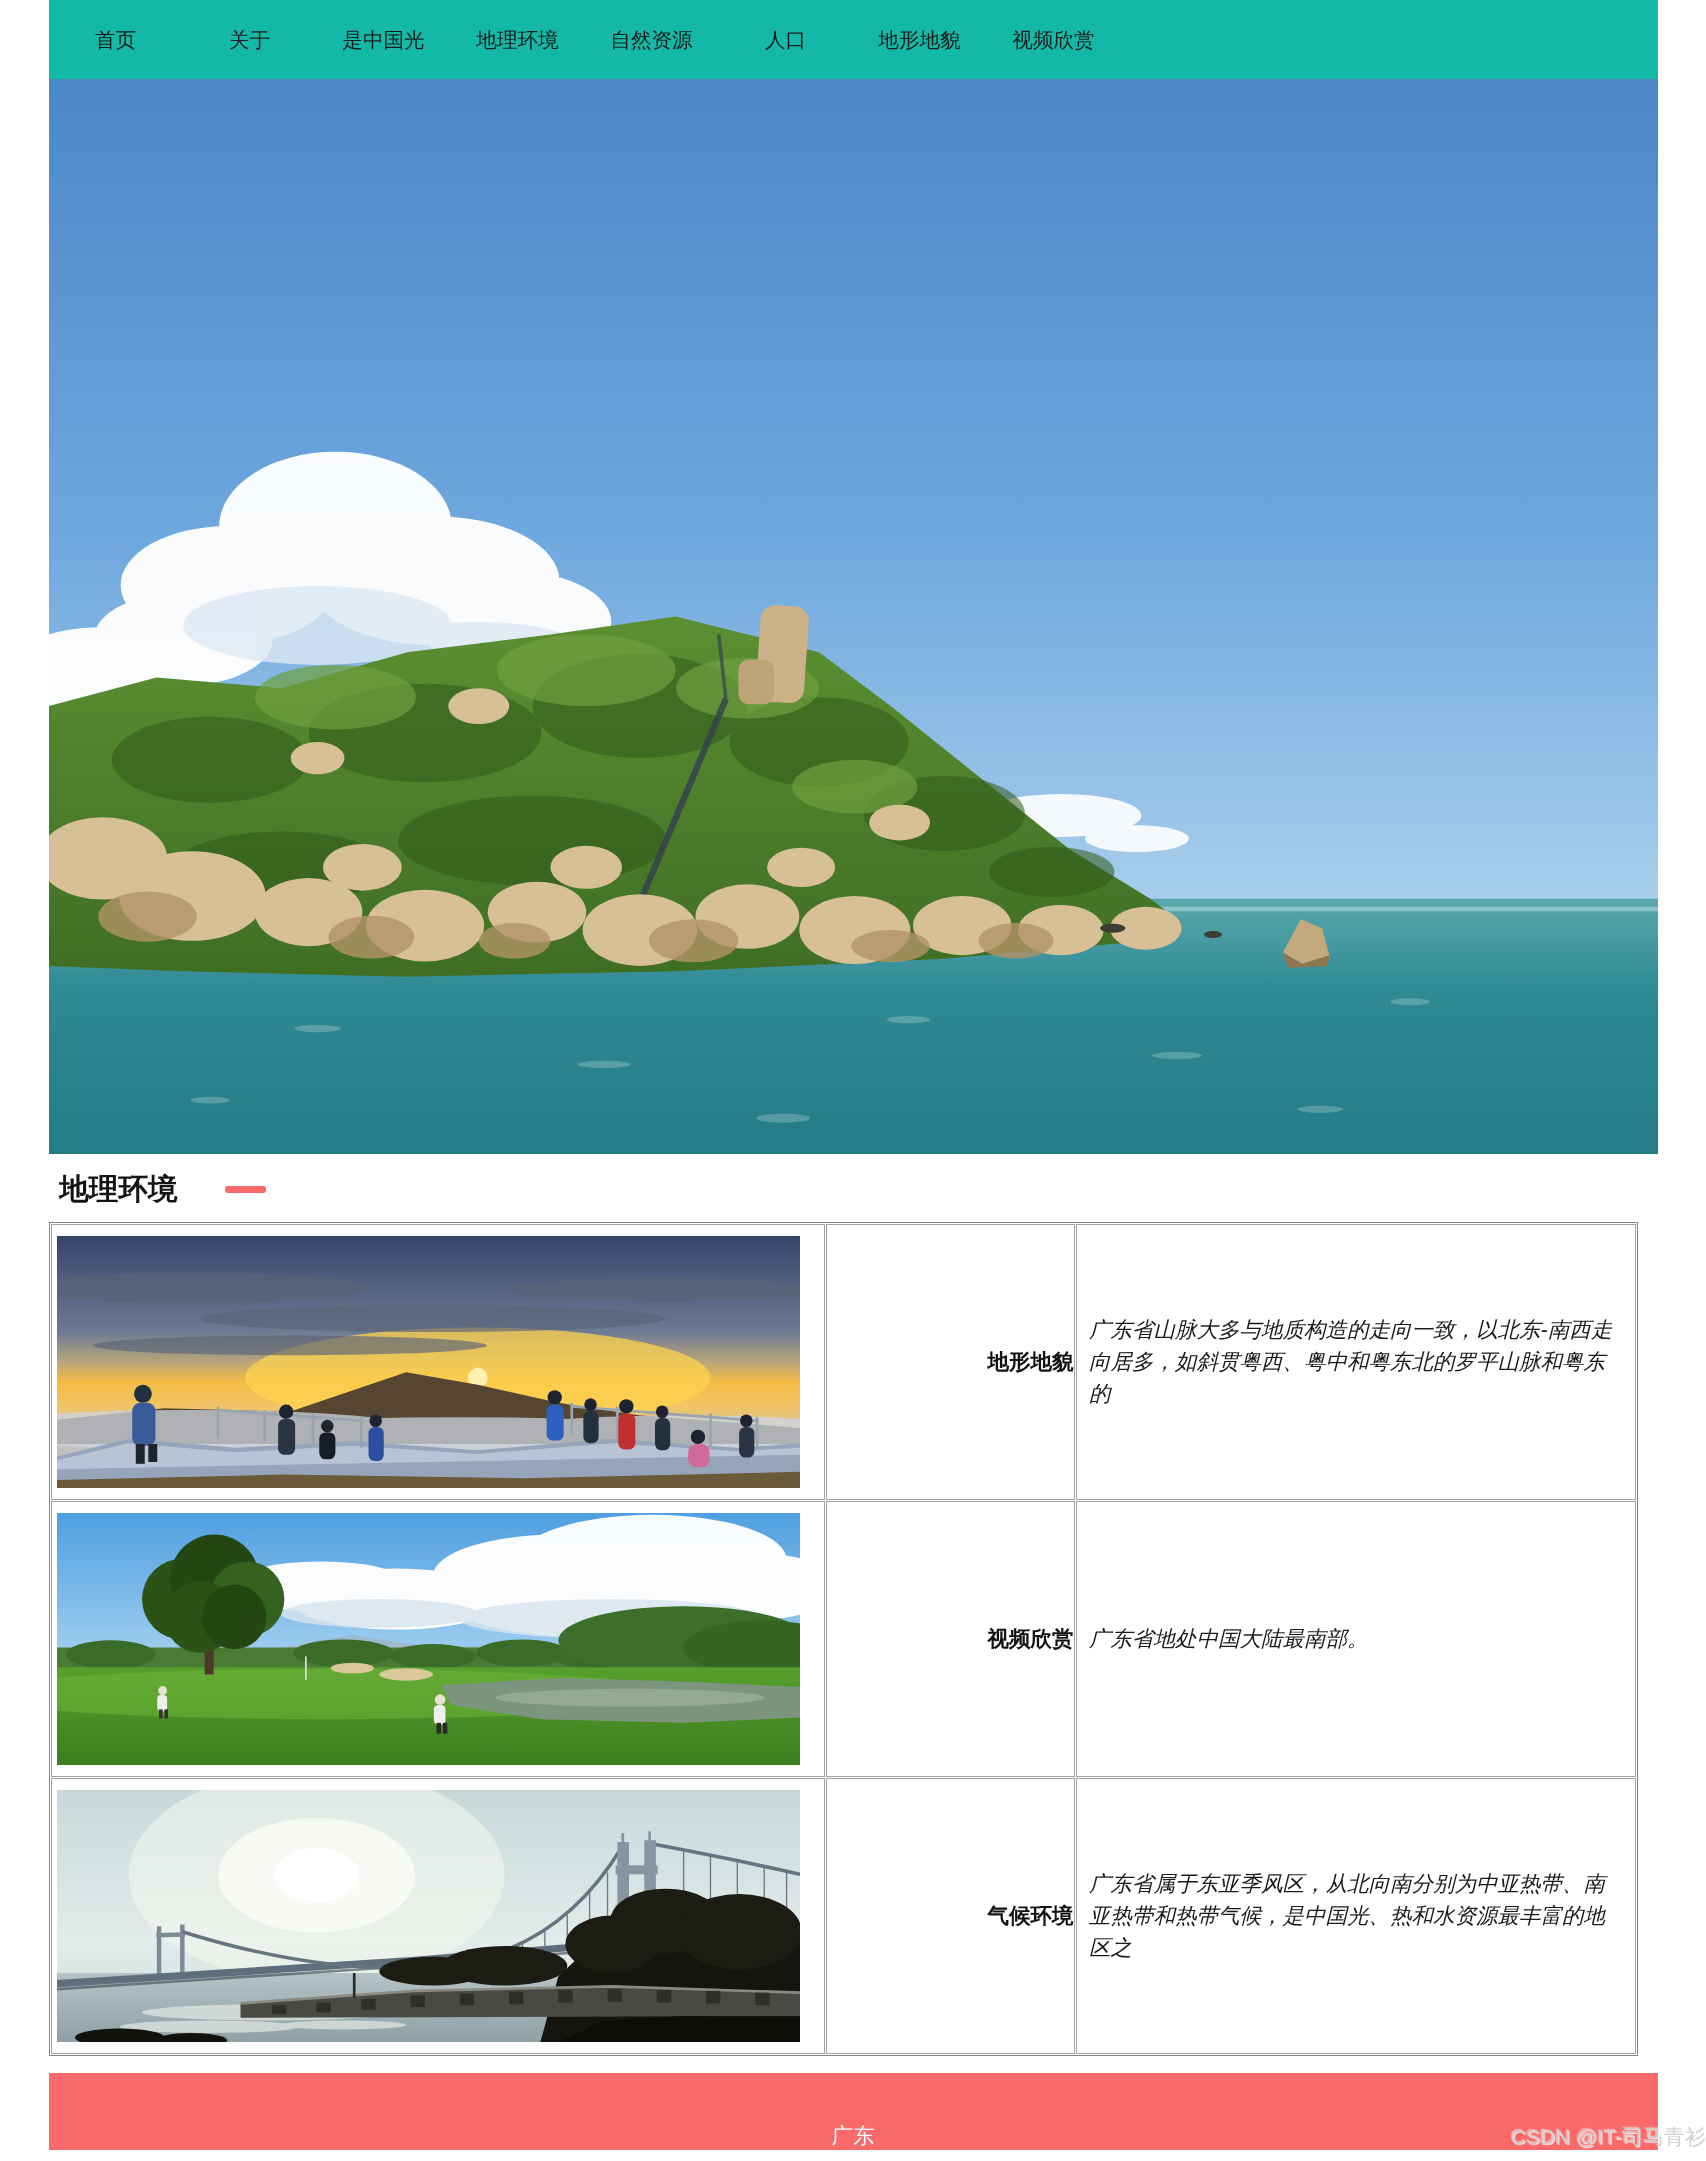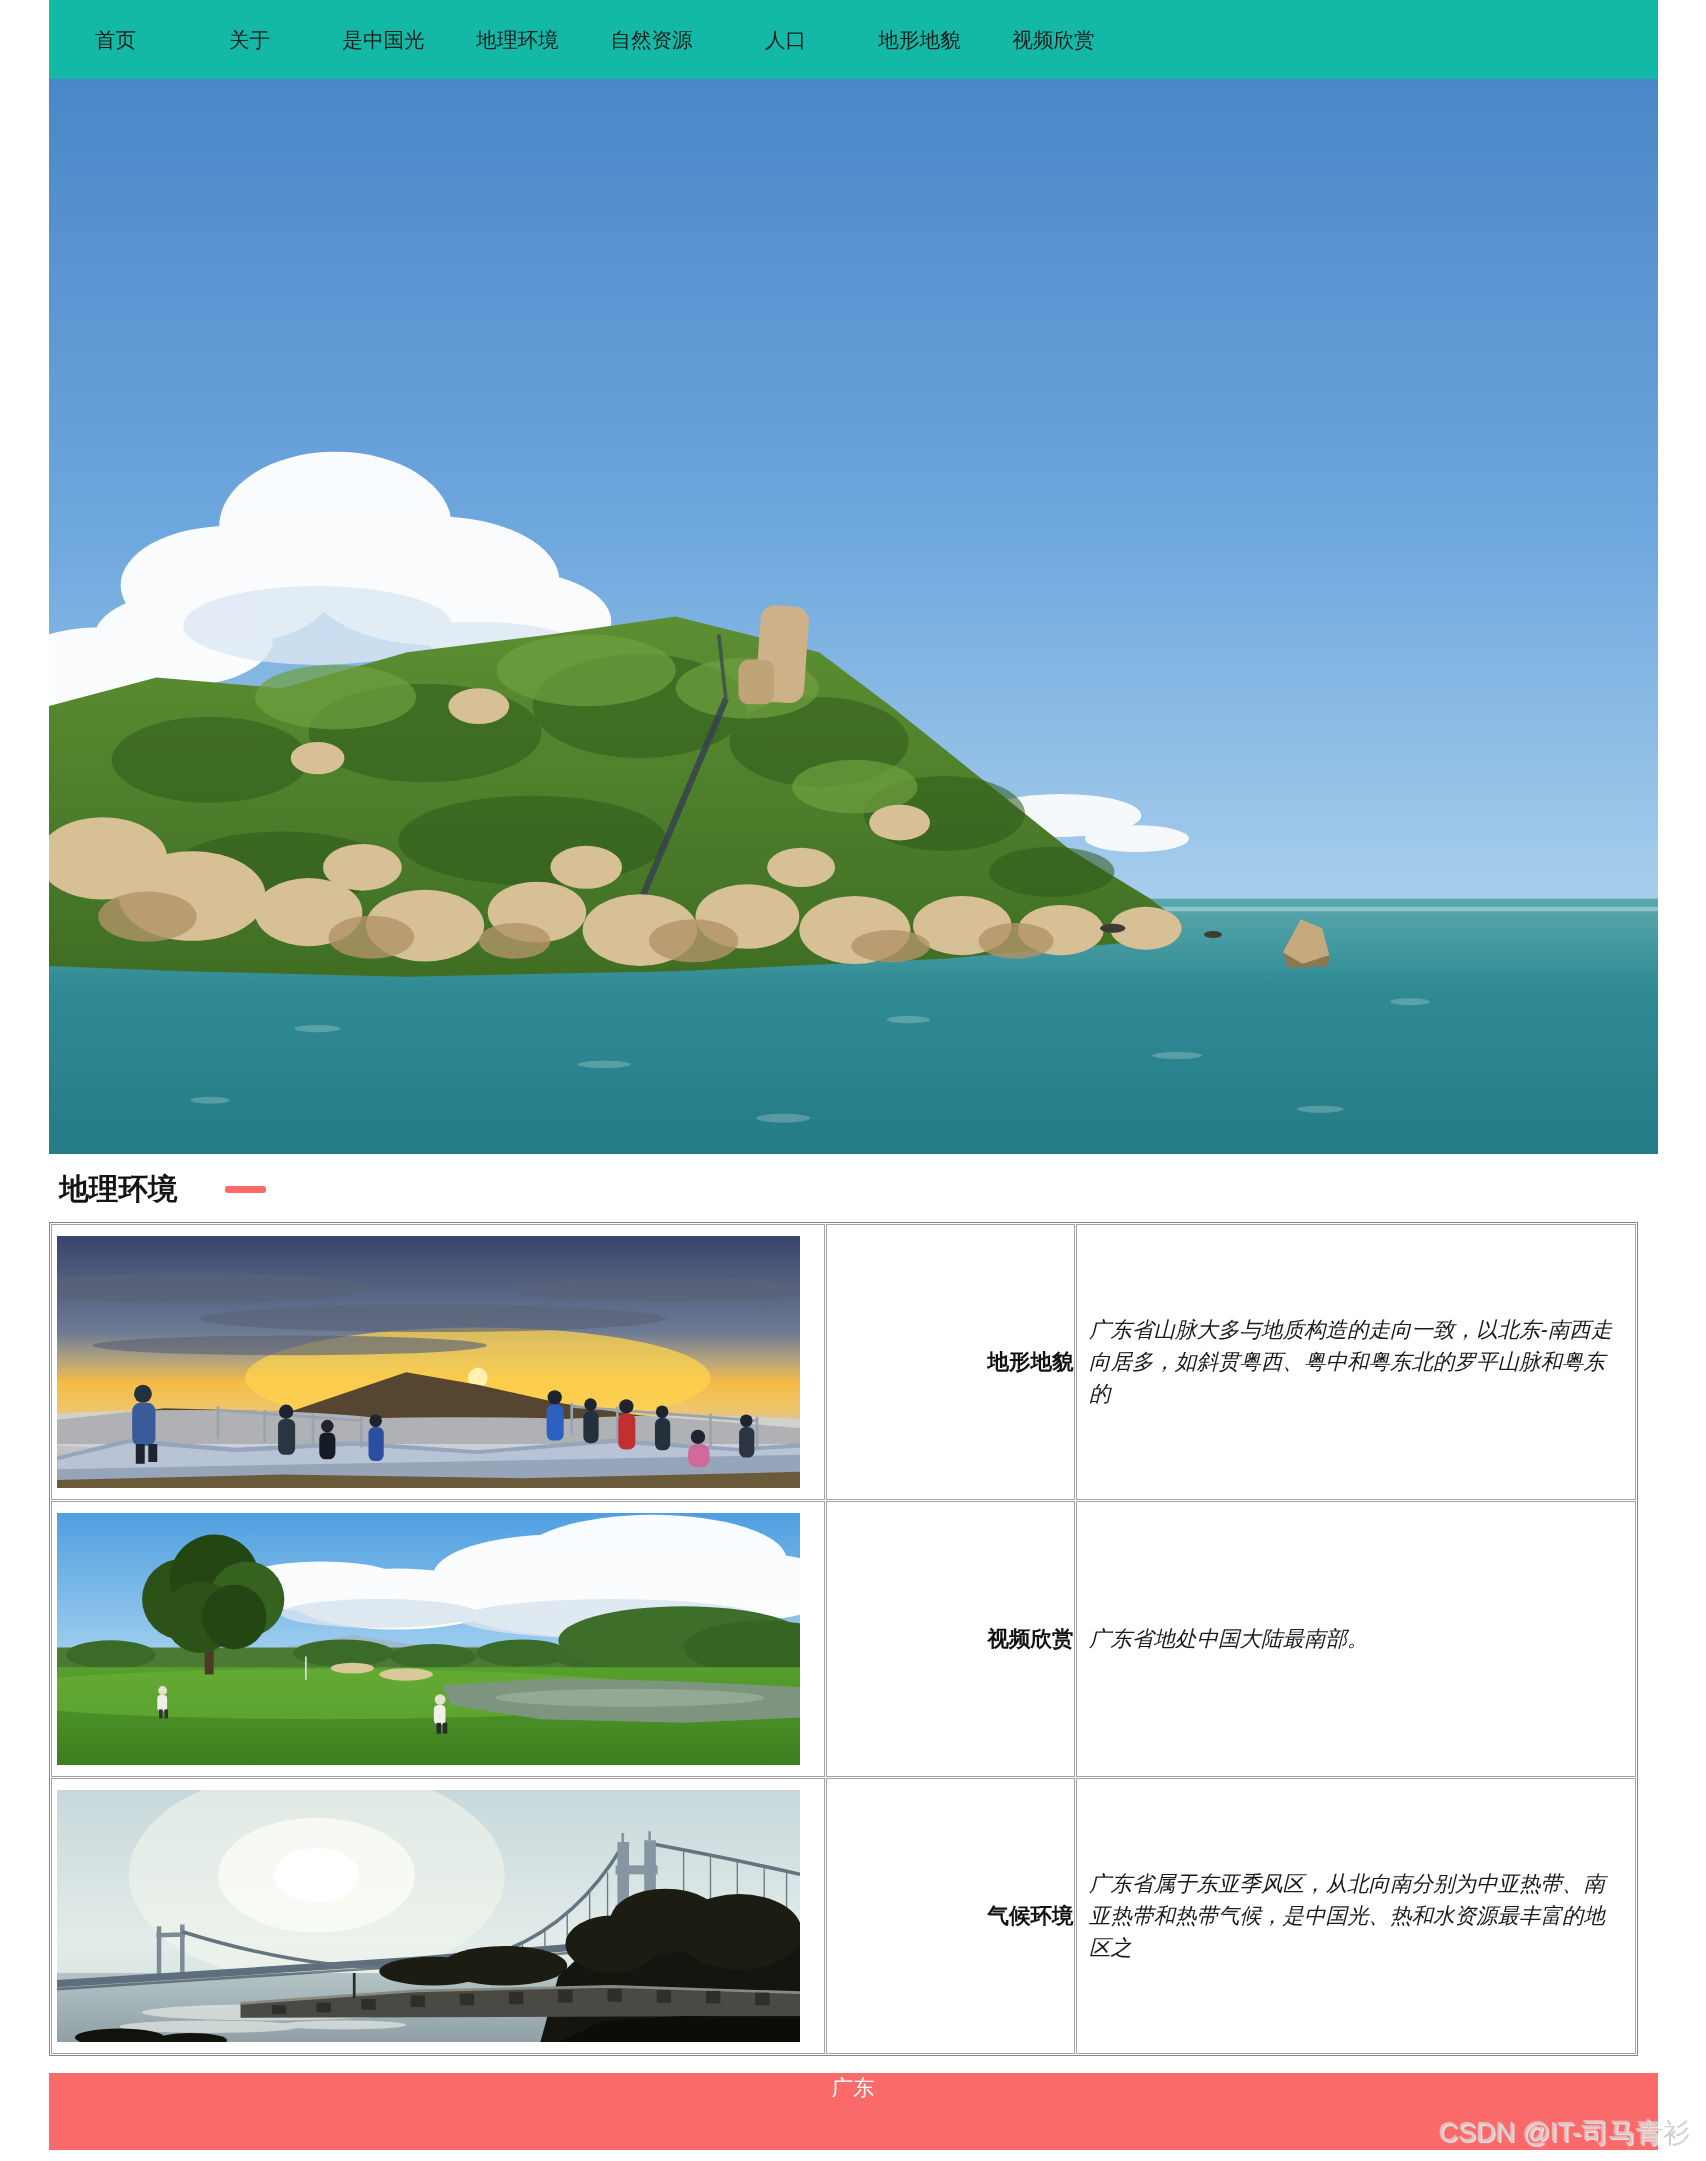--- a/index.html
+++ b/index.html
@@ -76,30 +76,30 @@
 
   
   footer.site-footer {
     margin-top: 17px;
     width: 1609px;
     height: 77px;
     background: #fb6a6a;
     color: #ffffff;
     font-size: 21.5px;
     display: flex;
-    align-items: flex-start;
+    align-items: flex-end;
     justify-content: center;
   }
 
   
   .watermark {
     position: absolute;
-    right: 16px;
+    right: 0;
     bottom: 5.4px;
-    font-size: 27px;
+    font-size: 21px;
     color: rgba(205,205,205,0.92);
     text-shadow: 0.9px 0.9px 0.9px rgba(255,255,255,0.85), -0.9px -0.9px 0.9px rgba(255,255,255,0.5);
     pointer-events: none;
     white-space: nowrap;
   }
 </style>
 </head>
 <body>
 
 <div class="page">

